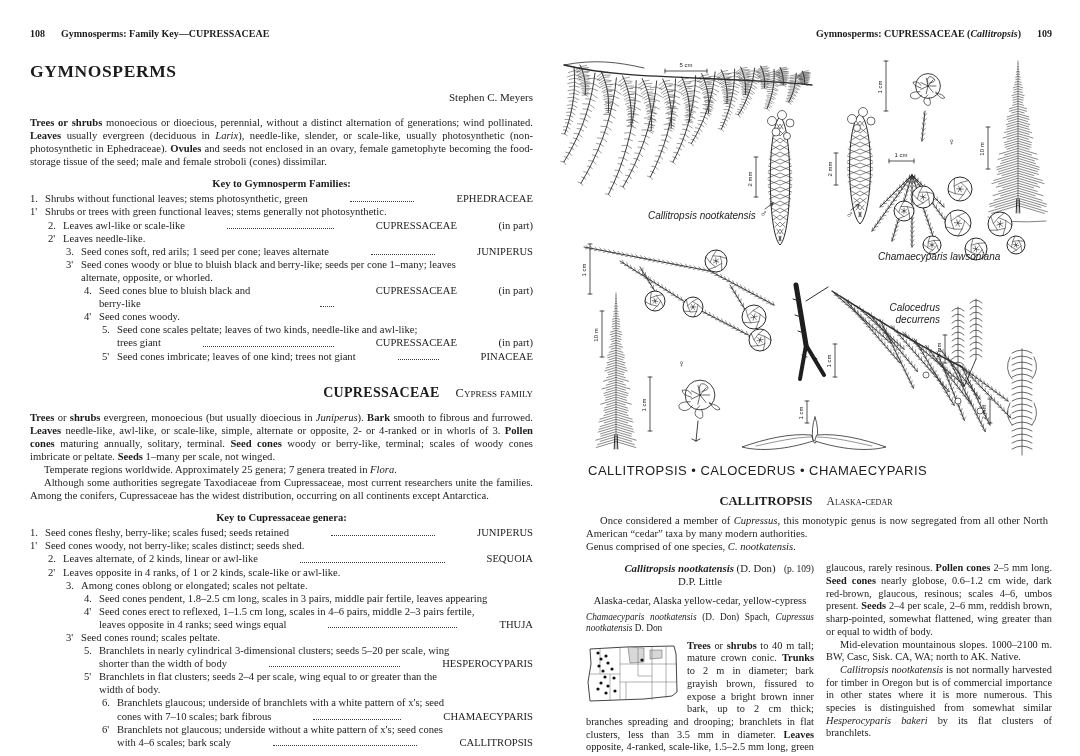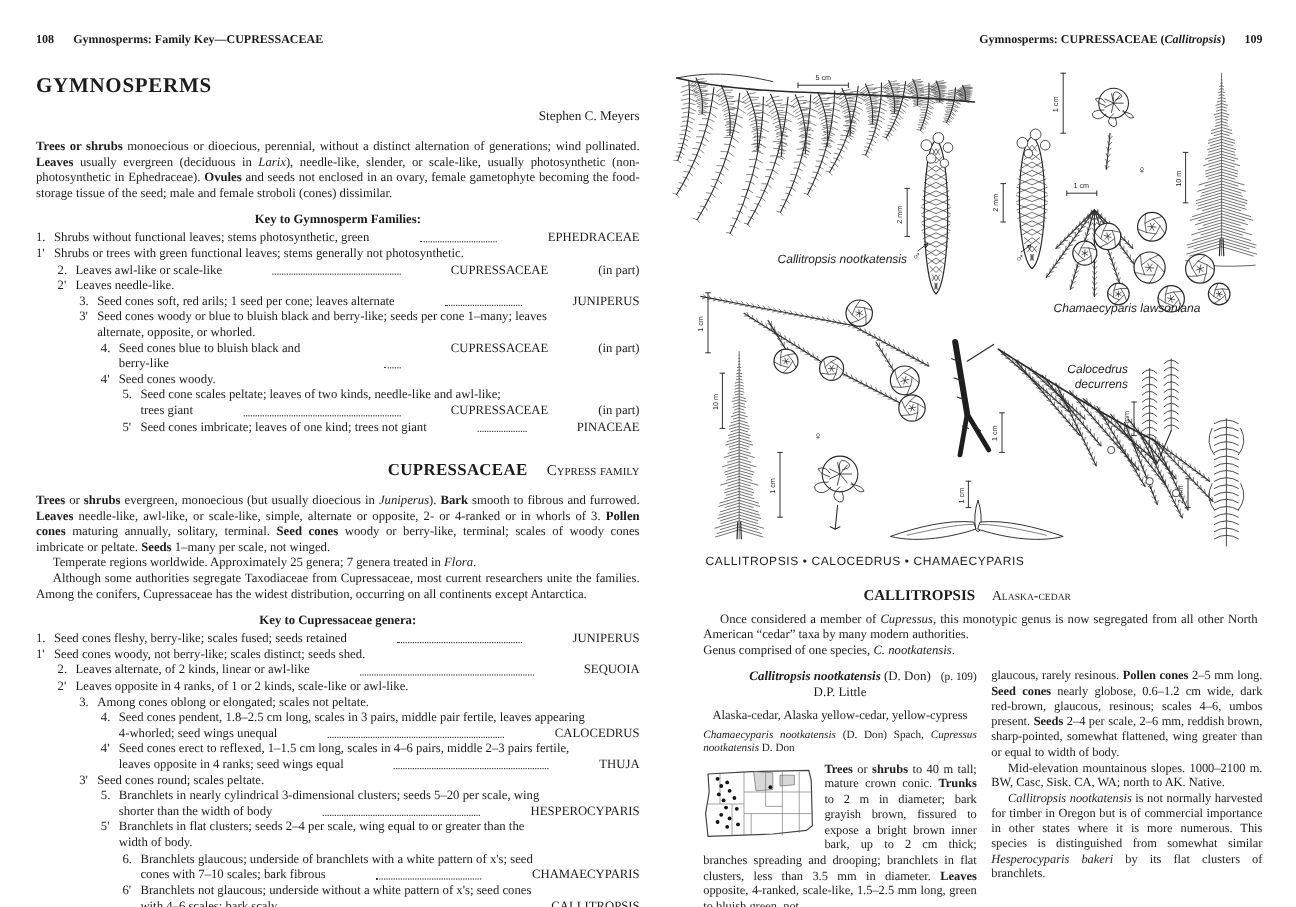--- a/index.html
+++ b/index.html
@@ -22,21 +22,21 @@
   .key-lead{flex:1 1 auto;border-bottom:1.3px dotted #3c3c3c;margin:0 3px 3px 3px;align-self:flex-end;min-width:14px;}
   .key-target{font-weight:normal;white-space:nowrap;}
   .key-suffix{white-space:pre;}
   .famhead{text-align:right;margin:20px 0 10px;}
   .famhead .fam{font-weight:bold;font-size:14px;letter-spacing:.3px;}
   .famhead .common{font-variant:small-caps;font-size:12.5px;margin-left:12px;}
   .genhead{text-align:center;margin:13px 0 5px;}
   .genhead .fam{font-weight:bold;font-size:12.5px;}
   .genhead .common{font-variant:small-caps;font-size:11.5px;margin-left:10px;}
   #illustration{display:block;margin-top:10px;}
-  .illo-caption{font-family:"Liberation Sans",sans-serif;font-size:10px;letter-spacing:.5px;color:#222;margin:4px 0 4px 28px;}
+  .illo-caption{font-family:"Liberation Sans",sans-serif;font-size:13px;letter-spacing:.5px;color:#222;margin:4px 0 4px 28px;}
   .genus-text{margin-left:26px;width:462px;}
   .cols{display:flex;margin-left:26px;gap:12px;margin-top:9px;}
   .col1{width:228px;}
   .col2{width:226px;}
   .sp-head{position:relative;text-align:center;font-size:10.8px;line-height:13px;}
   .sp-name{font-weight:bold;font-style:italic;}
   .sp-pref{position:absolute;right:0;top:1px;font-size:9.5px;font-weight:normal;}
   .sp-common{text-align:center;font-size:10.4px;margin:7px 0 6px;}
   .sp-syn{font-size:9.3px;line-height:11.2px;text-align:justify;margin:0 0 5px;}
   .sp-body{font-size:10.35px;line-height:12.7px;text-align:justify;margin:0;}
@@ -218,25 +218,20 @@
           <div class="key-line">
             <span>Among cones oblong or elongated; scales not peltate.</span>
           </div>
         </div>
       </div>
       <div class="key-item" style="padding-left: 54px;">
         <span class="key-num">4.</span>
         <div class="key-body">
           <div class="key-line">
             <span>Seed cones pendent, 1.8–2.5 cm long, scales in 3 pairs, middle pair fertile, leaves appearing</span>
-          </div>
-          <div class="key-line">
-            <span>4-whorled; seed wings unequal</span>
-            <span class="key-lead"></span>
-            <span class="key-target">CALOCEDRUS</span>
           </div>
         </div>
       </div>
       <div class="key-item" style="padding-left: 54px;">
         <span class="key-num">4'</span>
         <div class="key-body">
           <div class="key-line">
             <span>Seed cones erect to reflexed, 1–1.5 cm long, scales in 4–6 pairs, middle 2–3 pairs fertile,</span>
           </div>
           <div class="key-line">

